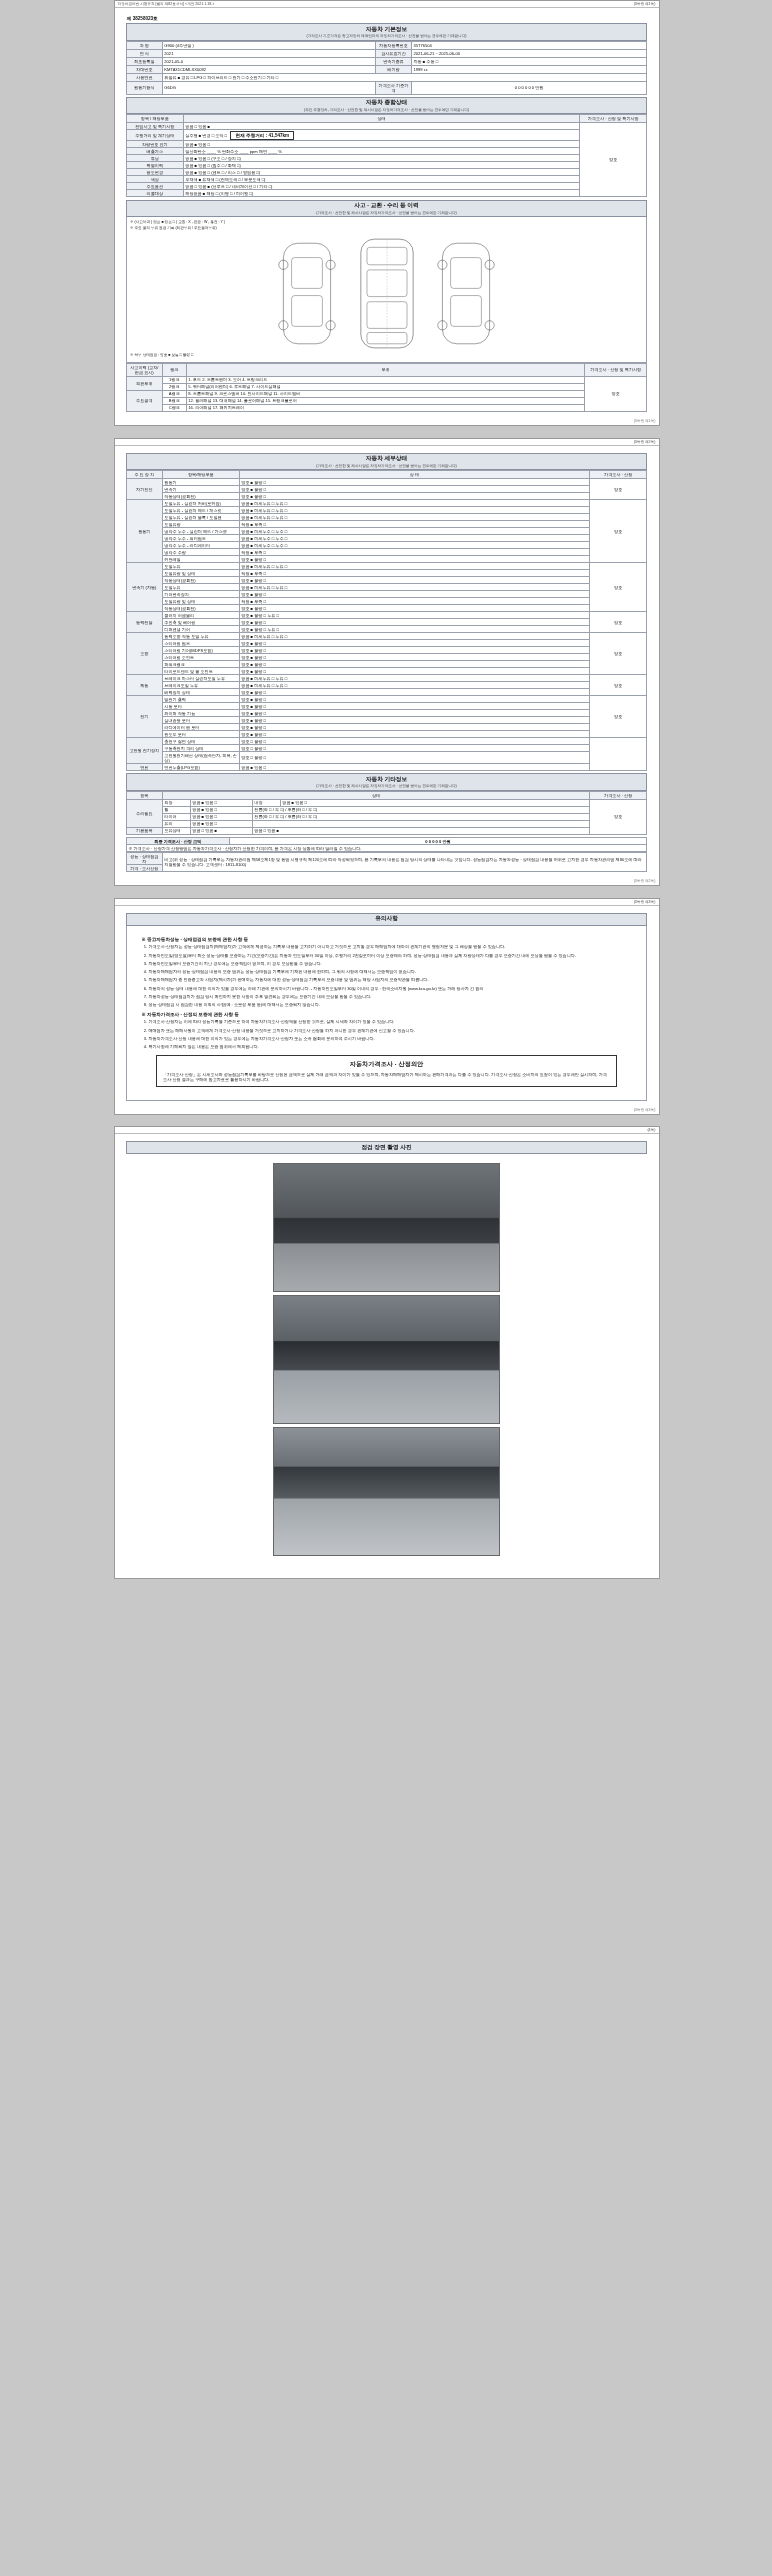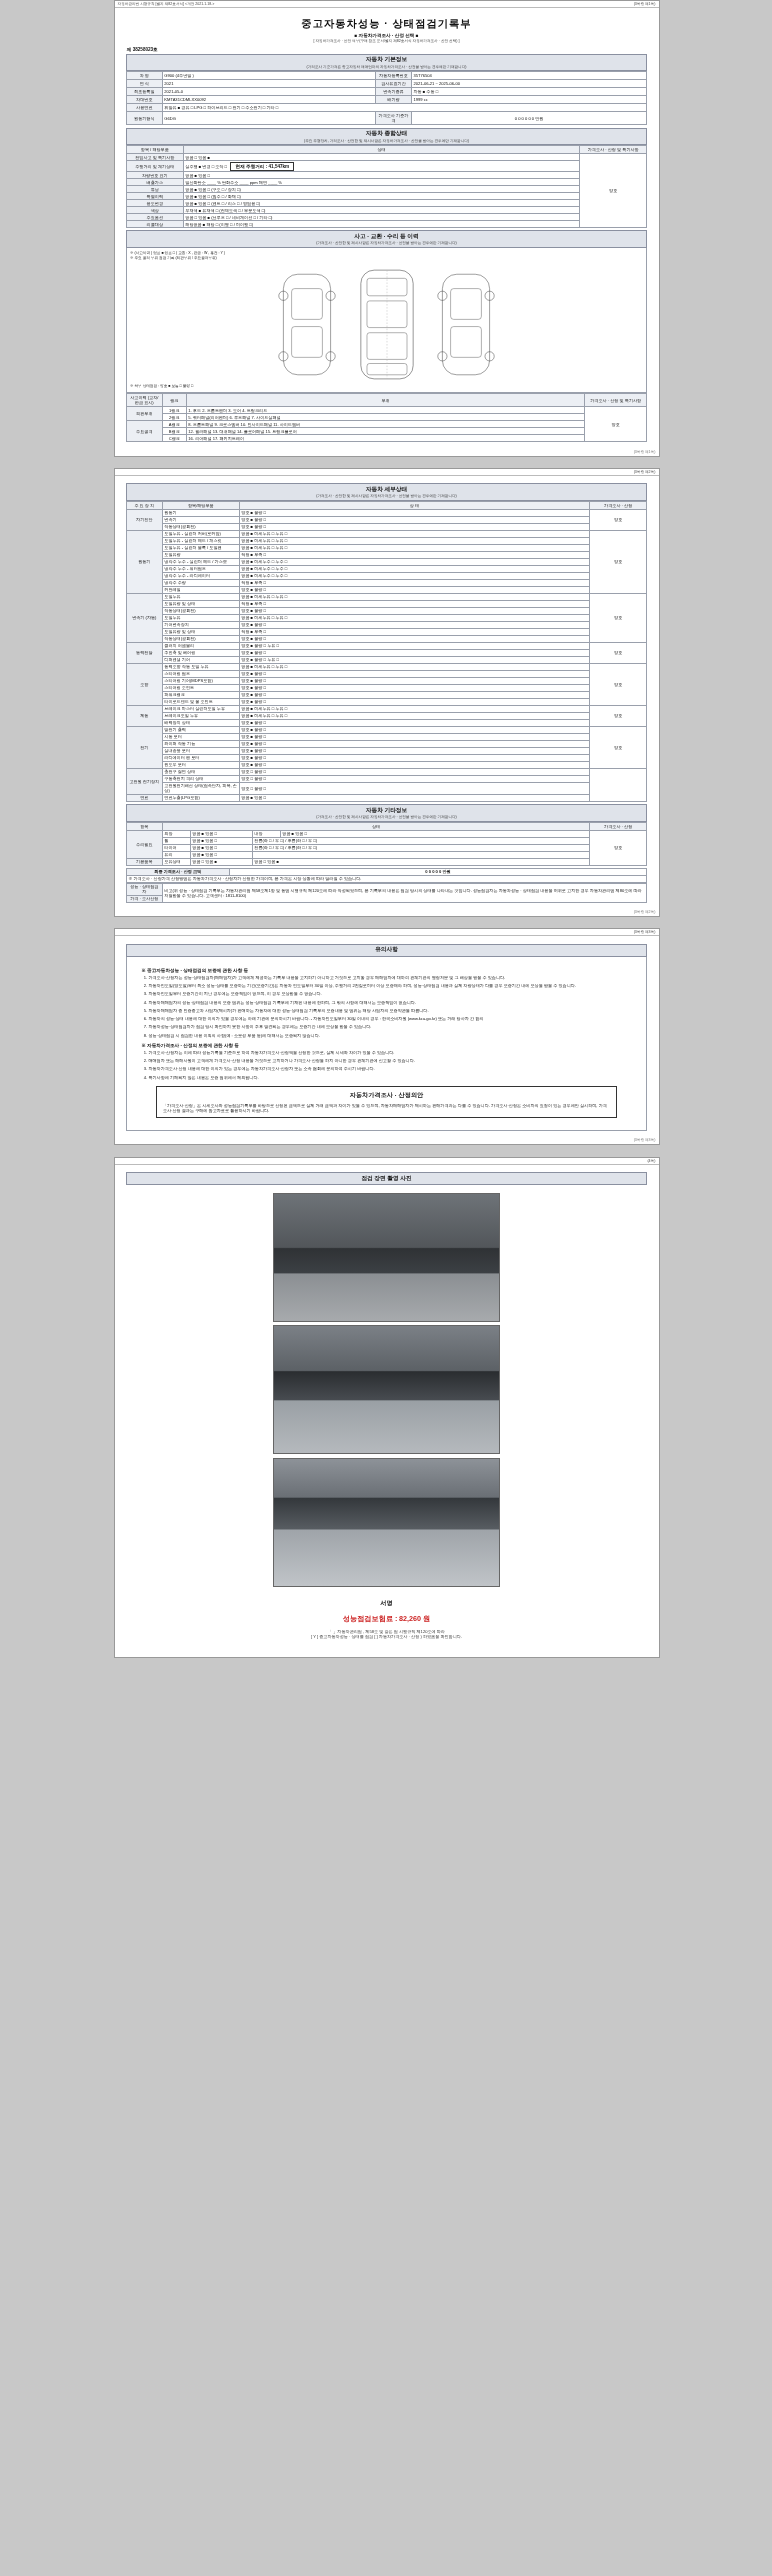--- a/index.html
+++ b/index.html
@@ -80,25 +80,20 @@
 </style>
 </head>
 <body>
 
 <div class="page">
   <div class="topbar">
     <span>자동차관리법 시행규칙 [별지 제82호서식] &lt;개정 2021.1.18.&gt;</span>
     <span>(3쪽중 제1쪽)</span>
   </div>
   <div class="page-inner">
-    <div class="doc-title">
-      <h1>중고자동차성능 · 상태점검기록부</h1>
-      <div class="doc-sub b">■ 자동차가격조사 · 산정 선택 ■</div>
-      <div class="doc-sub2">[ 자동차가격조사 · 산정 여부(구매 참조 문서/별지 제82호서식 자동차가격조사 · 산정 선택) ]</div>
-    </div>
     <div class="docnum">제 38258023호</div>
 
     <div class="sec">
       <span>자동차 기본정보</span>
       <div class="sec-note">(가격조사 기준가격은 중고자동차 매매업자의 자동차가격조사 · 산정을 받아는 경우에만 기재합니다)</div>
     </div>
     <table>
       <tbody>
           <tr>
         <td class="lbl">차 명</td>
@@ -593,24 +588,15 @@
   </div>
   <div class="page-inner">
     <div class="sec">
       <span>점검 장면 촬영 사진</span>
     </div>
     <div class="photos">
       <div class="photo ph1"></div>
       <div class="photo ph2"></div>
       <div class="photo ph3"></div>
     </div>
-    <div class="sign-sec">
-      <div class="b" style="font-size:6.2px">서명</div>
-      <div style="margin-top:6.2px">
-        <span class="price">성능점검보험료 :</span>
-        <span class="price">82,260 원</span>
-      </div>
-      <div class="footline" style="margin-top:5.2px">「 」자동차관리법 , 제58조 및 같은 법 시행규칙 제120조에 따라</div>
-      <div class="footline">[ Y ] 중고자동차성능 · 상태를 점검 [ ] 자동차가격조사 · 산정 ) 하였음을 확인합니다.</div>
-    </div>
   </div>
 </div>
 
 
 </body></html>

